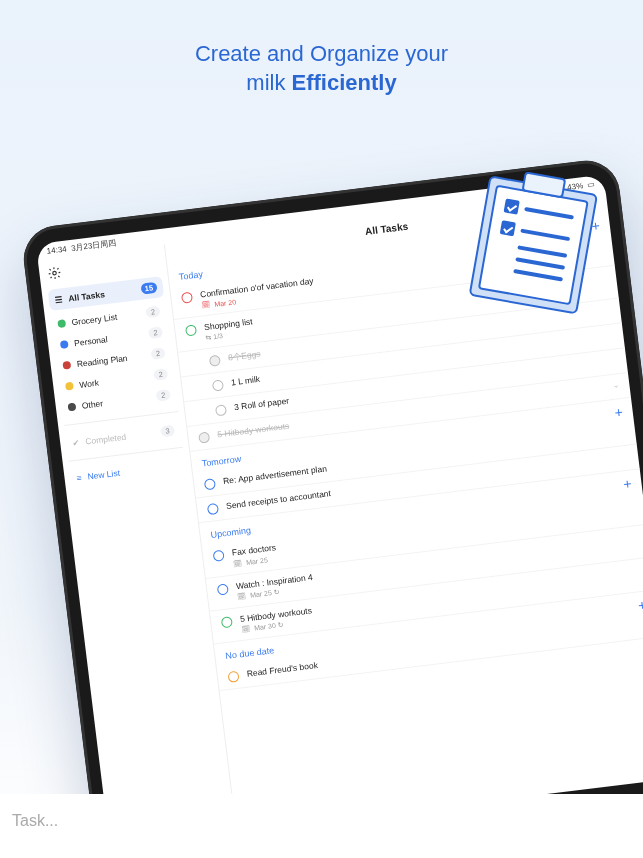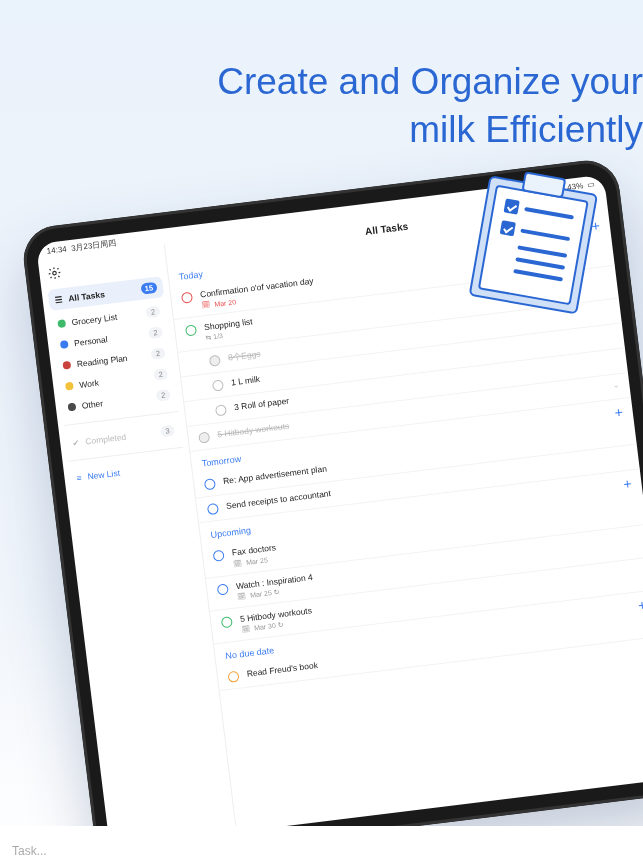--- a/index.html
+++ b/index.html
@@ -24,28 +24,28 @@
     position: absolute;
     right: -60px;
     top: 520px;
     width: 200px;
     height: 200px;
     border: 1.5px solid #dbe8f7;
     border-radius: 50%;
     opacity: .6;
   }
   .headline {
-    text-align: right;
-    padding-top: 58px;
-    font-size: 37px;
+    text-align: center;
+    padding-top: 40px;
+    font-size: 22px;
     line-height: 1.3;
     color: #2a67d3;
     font-weight: 400;
   }
-  .headline b { font-weight: 400; }
+  .headline b { font-weight: 700; }
 
   
   .clipboard {
     position: absolute;
     right: 54px;
     top: 176px;
     width: 110px;
     height: 130px;
     transform: rotate(10deg);
     z-index: 50;
@@ -190,22 +190,22 @@
   .input-bar {
     position: absolute;
     left: 0;
     bottom: 0;
     width: 100%;
     z-index: 30;
   }
   .input-inner {
     margin: 0;
     background: #fff;
-    padding: 18px 12px 0;
-    font-size: 12px;
+    padding: 18px 12px 28px;
+    font-size: 16px;
     color: #aaa;
   }
 </style>
 </head>
 <body>
 
 <div class="bg-circle-1"></div>
 <div class="bg-circle-2"></div>
 
 <div class="headline">

